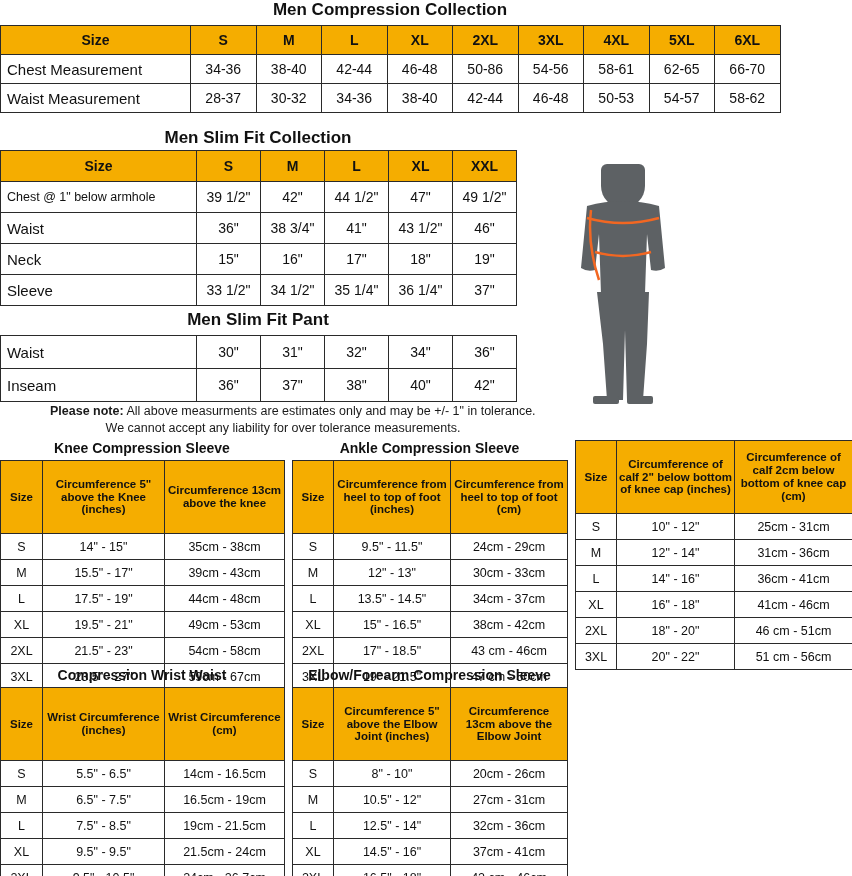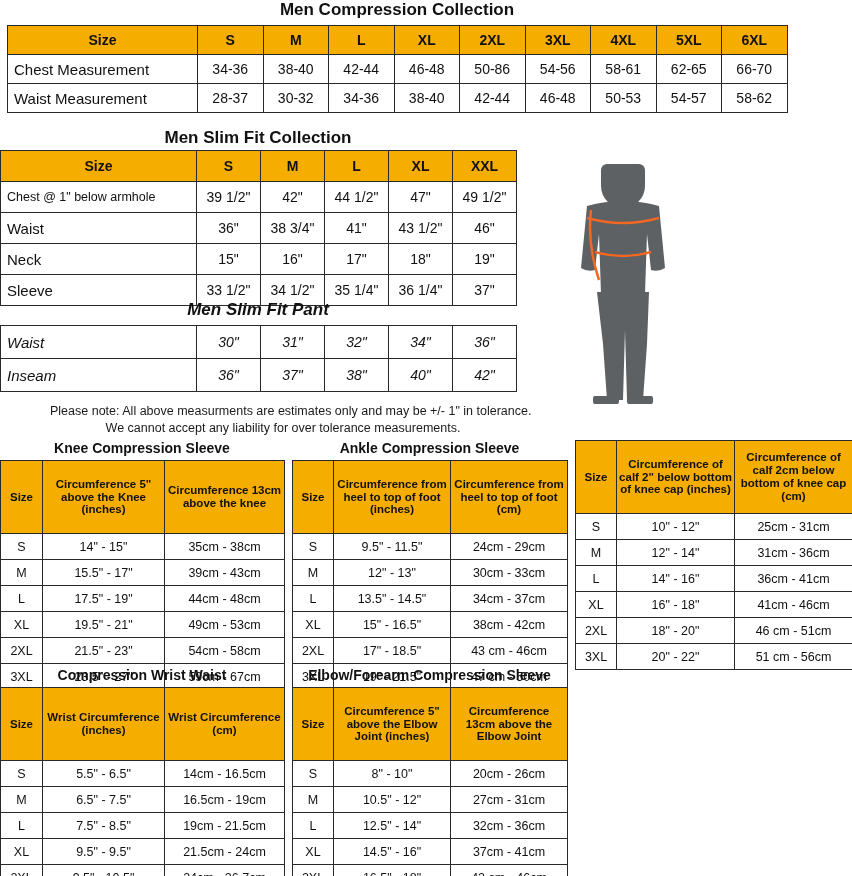--- a/index.html
+++ b/index.html
@@ -43,37 +43,37 @@
     font-weight: bold;
   }
   .rowlabel {
     text-align: left;
     padding-left: 6px;
     font-size: 15px;
   }
   .rowlabel.small { font-size: 12.5px; }
 
   
-  #block-compression { position: absolute; left: 0; top: 0; width: 780px; padding-left: 7px; }
+  #block-compression { position: absolute; left: 0; top: 0; width: 780px; }
   #block-compression .title { margin-bottom: 5px; }
   #tbl-compression { width: 780px; }
   #tbl-compression td { height: 24px; }
   #tbl-compression col.c0 { width: 190px; }
   #tbl-compression col.cx { width: 65.5px; }
 
   
   #block-slimfit { position: absolute; left: 0; top: 128px; width: 516px; }
   #block-slimfit .title { margin-bottom: 2px; }
   #tbl-slimfit { width: 516px; }
   #tbl-slimfit td { height: 26px; }
   #tbl-slimfit col.c0 { width: 196px; }
   #tbl-slimfit col.cx { width: 64px; }
 
   
-  #block-pant { position: absolute; left: 0; top: 300px; width: 516px; font-style: italic; }
+  #block-pant { position: absolute; left: 0; top: 310px; width: 516px; }
   #block-pant .title { margin-bottom: 5px; }
   #tbl-pant { width: 516px; }
   #tbl-pant td { height: 28px; }
   #tbl-pant col.c0 { width: 196px; }
   #tbl-pant col.cx { width: 64px; }
 
   
   #note {
     position: absolute;
     left: 18px;
@@ -283,21 +283,21 @@
         <td>37"</td>
         <td>38"</td>
         <td>40"</td>
         <td>42"</td>
       </tr>
     </tbody>
       </table>
   </div>
 
   <div id="note">
-    <span style="font-weight:normal;padding-left:32px;">Please note:</span><span> All above measurments are estimates only and may be +/- 1" in tolerance.</span>
+    <span style="font-weight:bold;padding-left:32px;">Please note:</span><span> All above measurments are estimates only and may be +/- 1" in tolerance.</span>
     <span class="line2">We cannot accept any liability for over tolerance measurements.</span>
   </div>
 
   <div id="mannequin">
     <svg width="160" height="245" viewBox="0 0 160 245" xmlns="http://www.w3.org/2000/svg">
       <g fill="#5d6164">
 
         <path d="M64 4 h32 a6 6 0 0 1 6 6 v16 a22 22 0 0 1 -44 0 v-16 a6 6 0 0 1 6 -6 z"></path>
 
         <rect x="72" y="32" width="16" height="10"></rect>

